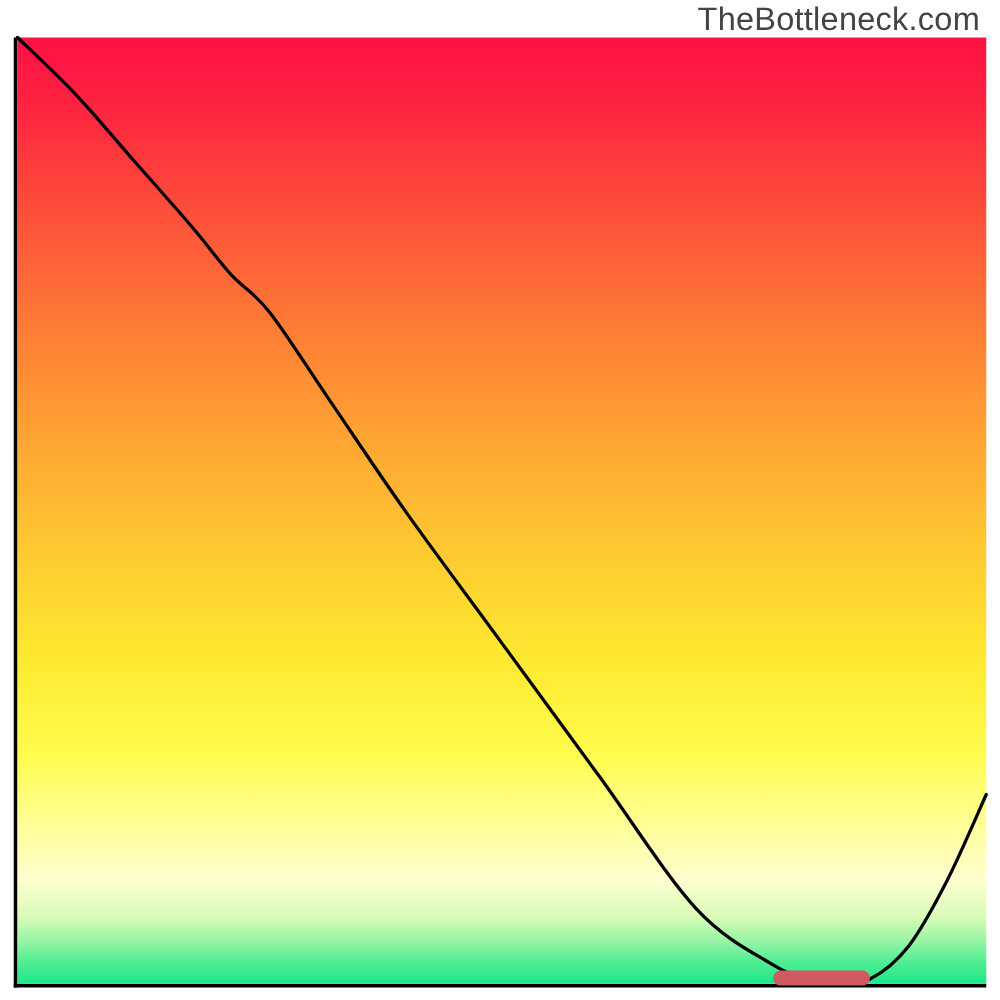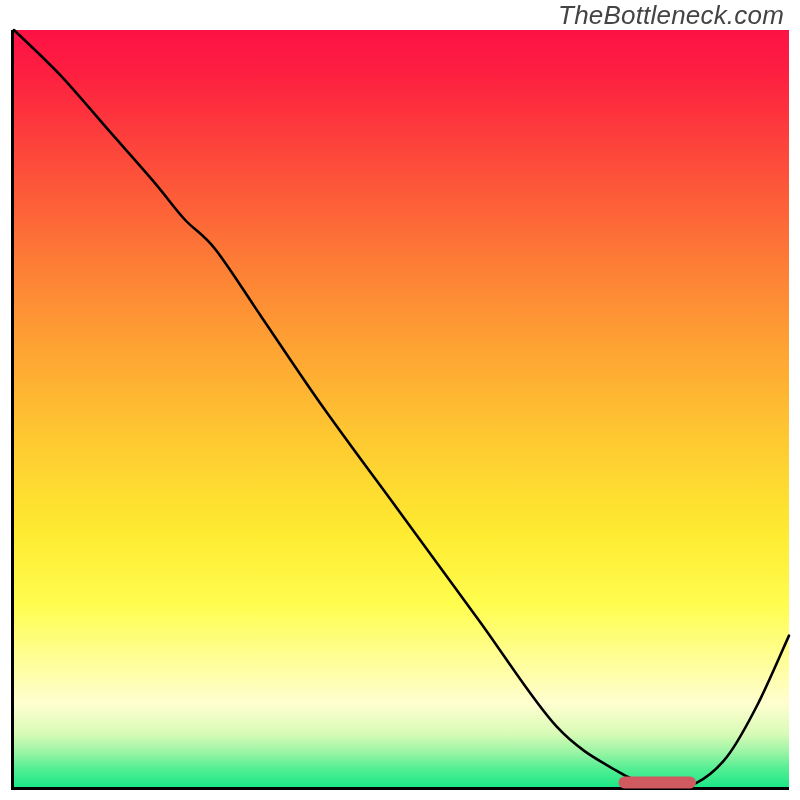--- a/index.html
+++ b/index.html
@@ -11,21 +11,20 @@
     overflow: hidden;
   }
   .watermark {
     position: absolute;
     top: 0px;
     right: 16px;
     font-family: Arial, Helvetica, sans-serif;
     font-size: 26px;
     color: #444;
     letter-spacing: 0.2px;
-    font-style: italic;
   }
   .plot-wrap {
     position: absolute;
     left: 11px;
     top: 30px;
     width: 778px;
     height: 760px;
     border-left: 3px solid #000;
     border-bottom: 3px solid #000;
   }

